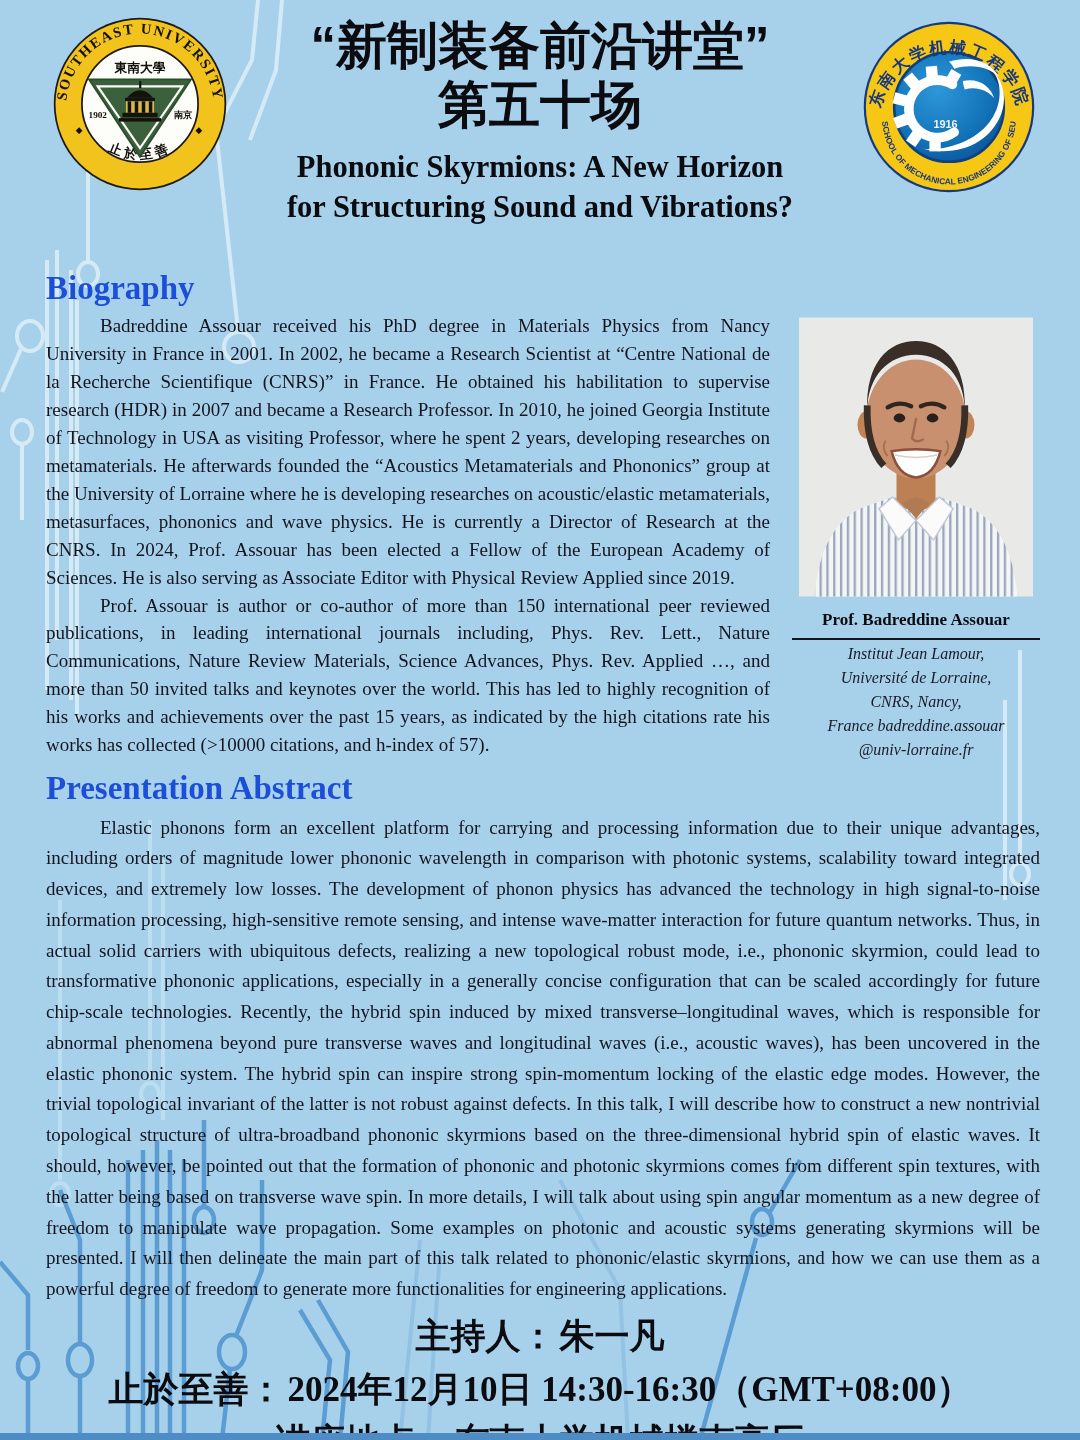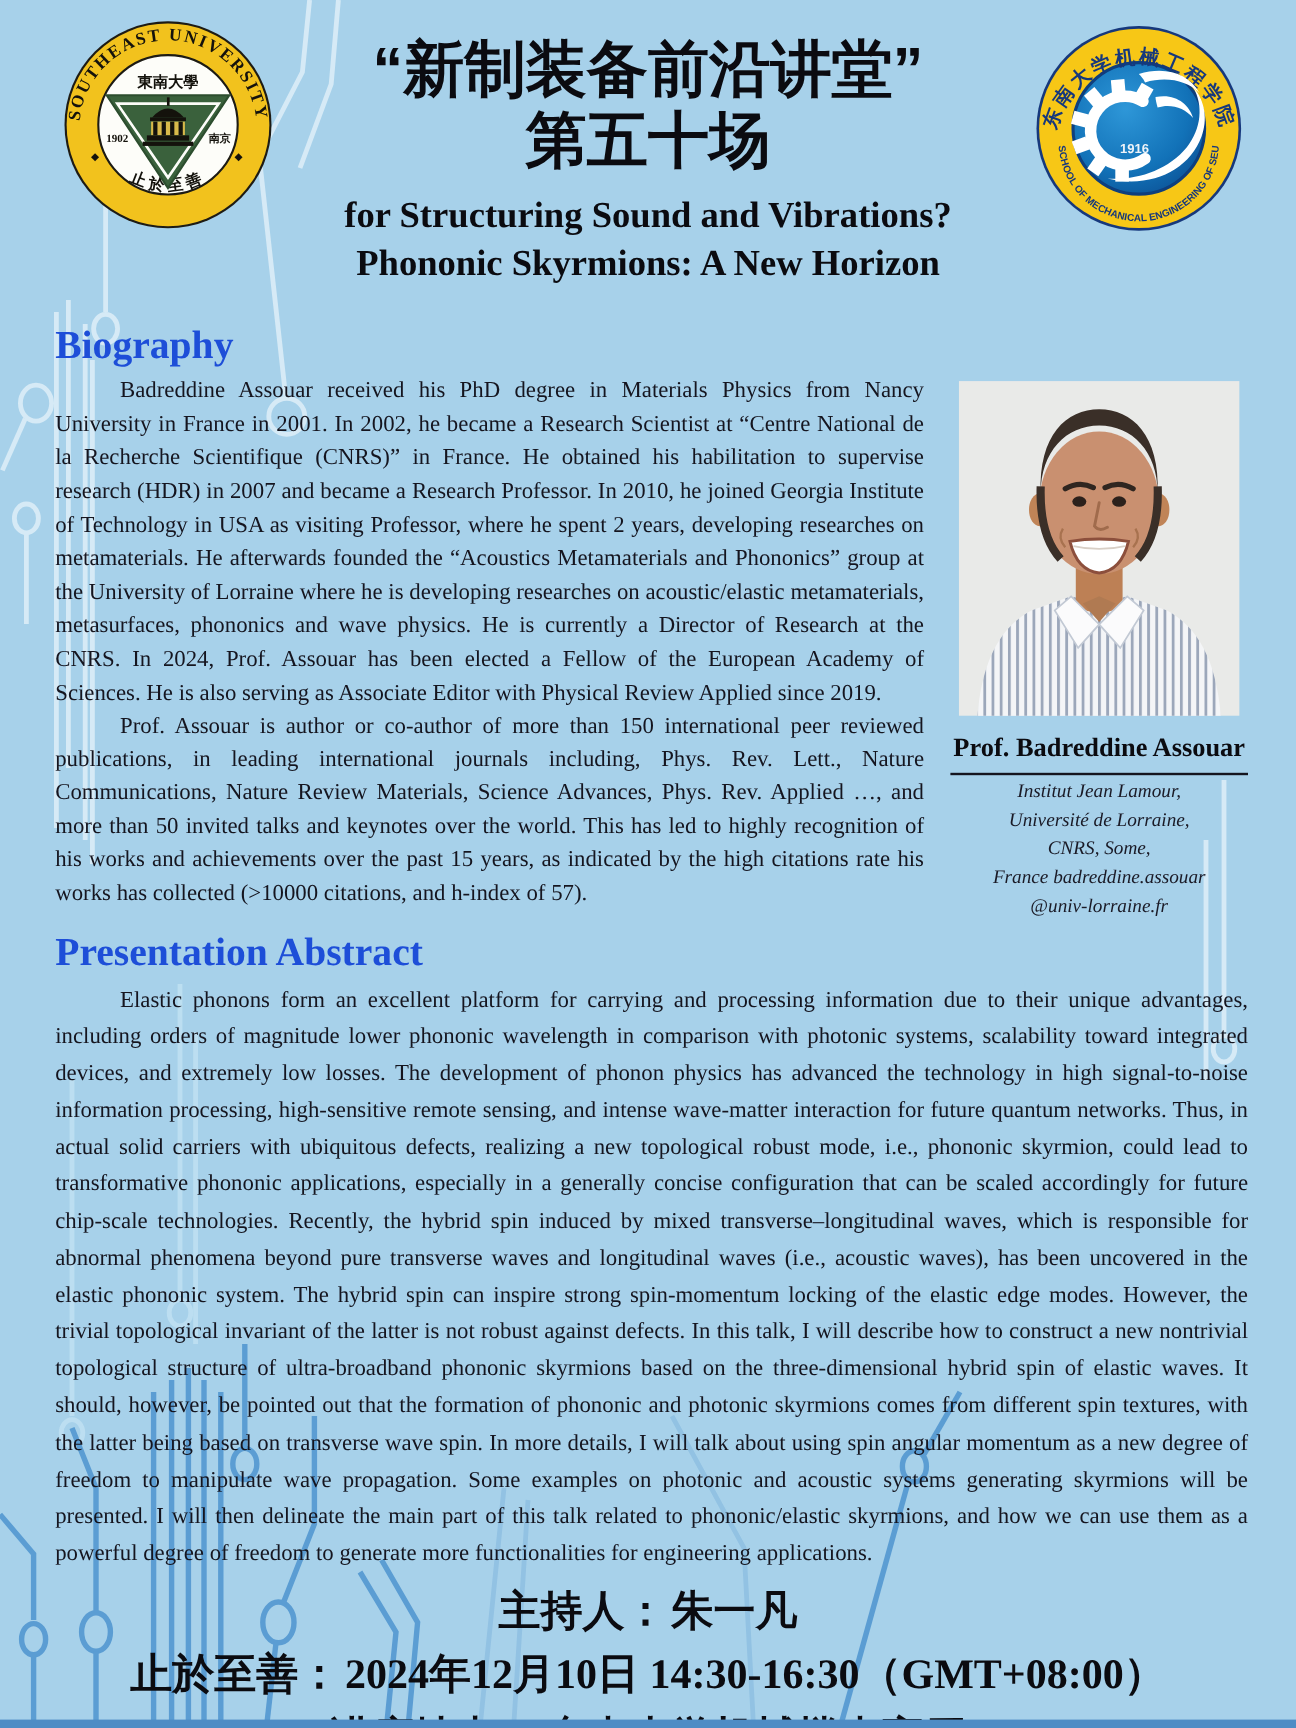--- a/index.html
+++ b/index.html
@@ -14,42 +14,42 @@
   .bg-svg{position:absolute;inset:0;width:1080px;height:1440px;z-index:0;}
   .bottom-bar{position:absolute;left:0;bottom:0;width:100%;height:7px;background:#4e8cc5;z-index:3;}
   .content{position:relative;z-index:2;}
 
   
   .header{position:relative;height:262px;}
   .logo{position:absolute;}
   .logo-left{left:52px;top:16px;width:176px;height:176px;}
   .logo-right{right:44px;top:20px;width:174px;height:174px;}
   .title-cn{
-    padding-top:28px;text-align:center;
+    padding-top:16px;text-align:center;
     font-family:"Liberation Sans", sans-serif;
     font-weight:bold;font-size:51px;line-height:1.16;color:#0b0b10;
   }
   .title-en{
     margin-top:14px;text-align:center;
     font-weight:bold;font-size:30.5px;line-height:1.3;color:#0b0b10;
   }
 
   
   .section{padding:0 40px 0 46px;}
   .section-heading{
     font-size:33px;font-weight:bold;color:#1d4ed8;
     margin:8px 0 6px 0;line-height:1.1;
   }
   .bio-row{display:flex;gap:22px;align-items:flex-start;}
   .bio-main{flex:1;font-size:19px;line-height:1.47;text-align:justify;color:#15151f;}
   .bio-main p{margin:0;text-indent:54px;}
   .speaker-col{width:248px;flex:0 0 248px;padding-top:4px;}
   .photo-svg{display:block;width:234px;height:282px;margin:0 auto;}
   .speaker-name{
-    margin:12px auto 0;font-size:22px;font-weight:bold;text-align:center;
+    margin:12px auto 0;font-size:17px;font-weight:bold;text-align:center;
     padding-bottom:8px;border-bottom:2.5px solid #15151f;color:#0b0b10;
   }
   .affiliation{margin-top:2px;font-style:italic;font-size:16px;line-height:1.5;text-align:center;color:#1a1a26;}
   .abstract-text{margin:0;font-size:19px;line-height:1.62;text-align:justify;text-indent:54px;color:#15151f;}
 
   
   .footer{margin-top:10px;text-align:center;font-weight:bold;color:#0b0b10;}
   .f-line{font-size:35px;margin-top:9px;line-height:1.25;}
   .f-label{margin-right:4px;}
 </style>
@@ -195,22 +195,22 @@
           <path d="M 116,70 C 134,66 148,76 152,90 C 144,80 130,76 118,80 C 117,76 116,73 116,70 Z" fill="#fff"></path>
         </g>
         <text x="96" y="124" text-anchor="middle" font-family="Liberation Sans, sans-serif" font-size="12.5" font-weight="bold" fill="#eef3f8">1916</text>
       </svg>
 
       <div class="title-cn">
         <div>“新制装备前沿讲堂”</div>
         <div>第五十场</div>
       </div>
       <div class="title-en">
+        <div>Phononic Skyrmions: A New Horizon</div>
         <div>for Structuring Sound and Vibrations?</div>
-        <div>Phononic Skyrmions: A New Horizon</div>
       </div>
     </div>
 
     <section class="section">
       <h2 class="section-heading">Biography</h2>
       <div class="bio-row">
         <div class="bio-main">
           <p>Badreddine Assouar received his PhD degree in Materials Physics from Nancy University in France in 2001. In 2002, he became a Research Scientist at “Centre National de la Recherche Scientifique (CNRS)” in France. He obtained his habilitation to supervise research (HDR) in 2007 and became a Research Professor. In 2010, he joined Georgia Institute of Technology in USA as visiting Professor, where he spent 2 years, developing researches on metamaterials. He afterwards founded the “Acoustics Metamaterials and Phononics” group at the University of Lorraine where he is developing researches on acoustic/elastic metamaterials, metasurfaces, phononics and wave physics. He is currently a Director of Research at the CNRS. In 2024, Prof. Assouar has been elected a Fellow of the European Academy of Sciences. He is also serving as Associate Editor with Physical Review Applied since 2019.</p>
           <p>Prof. Assouar is author or co-author of more than 150 international peer reviewed publications, in leading international journals including, Phys. Rev. Lett., Nature Communications, Nature Review Materials, Science Advances, Phys. Rev. Applied …, and more than 50 invited talks and keynotes over the world. This has led to highly recognition of his works and achievements over the past 15 years, as indicated by the high citations rate his works has collected (&gt;10000 citations, and h-index of 57).</p>
         </div>
@@ -242,21 +242,21 @@
             <path d="M 120,104 L 116,124 Q 120,129 127,125" stroke="#a06b4c" stroke-width="2.5" fill="none" stroke-linecap="round"></path>
             <path d="M 89,126 Q 84,134 91,142" stroke="#a8724f" stroke-width="2" fill="none"></path>
             <path d="M 151,126 Q 156,134 149,142" stroke="#a8724f" stroke-width="2" fill="none"></path>
             <path d="M 95,137 Q 120,133 145,137 Q 139,162 120,164 Q 101,162 95,137 Z" fill="#fff" stroke="#8c4f3c" stroke-width="2.5"></path>
             <path d="M 98,141 Q 120,146 142,141" stroke="#d8cfc6" stroke-width="1.5" fill="none"></path>
           </svg>
           <div class="speaker-name">Prof. Badreddine Assouar</div>
           <div class="affiliation">
             <div>Institut Jean Lamour,</div>
             <div>Université de Lorraine,</div>
-            <div>CNRS, Some,</div>
+            <div>CNRS, Nancy,</div>
             <div>France badreddine.assouar</div>
             <div>@univ-lorraine.fr</div>
           </div>
         </aside>
       </div>
     </section>
 
     <section class="section">
       <h2 class="section-heading">Presentation Abstract</h2>
       <p class="abstract-text">Elastic phonons form an excellent platform for carrying and processing information due to their unique advantages, including orders of magnitude lower phononic wavelength in comparison with photonic systems, scalability toward integrated devices, and extremely low losses. The development of phonon physics has advanced the technology in high signal-to-noise information processing, high-sensitive remote sensing, and intense wave-matter interaction for future quantum networks. Thus, in actual solid carriers with ubiquitous defects, realizing a new topological robust mode, i.e., phononic skyrmion, could lead to transformative phononic applications, especially in a generally concise configuration that can be scaled accordingly for future chip-scale technologies. Recently, the hybrid spin induced by mixed transverse–longitudinal waves, which is responsible for abnormal phenomena beyond pure transverse waves and longitudinal waves (i.e., acoustic waves), has been uncovered in the elastic phononic system. The hybrid spin can inspire strong spin-momentum locking of the elastic edge modes. However, the trivial topological invariant of the latter is not robust against defects. In this talk, I will describe how to construct a new nontrivial topological structure of ultra-broadband phononic skyrmions based on the three-dimensional hybrid spin of elastic waves. It should, however, be pointed out that the formation of phononic and photonic skyrmions comes from different spin textures, with the latter being based on transverse wave spin. In more details, I will talk about using spin angular momentum as a new degree of freedom to manipulate wave propagation. Some examples on photonic and acoustic systems generating skyrmions will be presented. I will then delineate the main part of this talk related to phononic/elastic skyrmions, and how we can use them as a powerful degree of freedom to generate more functionalities for engineering applications.</p>

